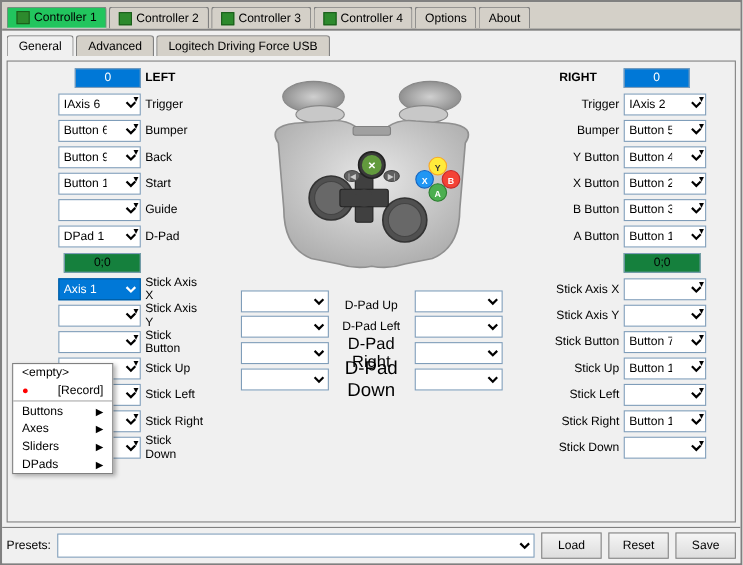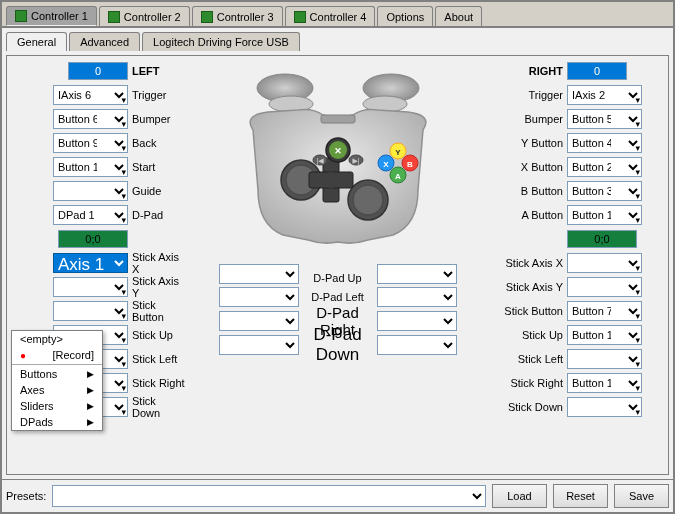--- a/index.html
+++ b/index.html
@@ -39,21 +39,21 @@
       border: 1px solid #808080;
       border-bottom: none;
       margin-right: 2px;
       cursor: pointer;
       font-size: 11px;
       border-radius: 3px 3px 0 0;
       gap: 4px;
     }
 
     .tab-top.active {
-      background: #a3a3a3;
+      background: #22c55e;
       border-bottom: 1px solid #f0f0f0;
       z-index: 1;
     }
 
     .tab-icon {
       width: 12px;
       height: 12px;
       background: #2d8a2d;
       border: 1px solid #1a5c1a;
       display: inline-block;
@@ -127,21 +127,21 @@
 
     .right-panel {
       width: 180px;
       flex-shrink: 0;
       padding-left: 4px;
     }
 
     .select-wrapper {
       position: relative;
       display: inline-flex;
-      align-items: flex-end;
+      align-items: flex-start;
     }
 
     .select-wrapper::after {
       content: '▾';
       position: absolute;
       right: 2px;
       pointer-events: none;
       font-size: 9px;
     }
 
@@ -405,21 +405,21 @@
             </div>
             <span class="lbl">D-Pad</span>
           </div>
 
           <div class="left-row">
             <input type="text" class="value-input" value="0;0" style="width: 70px; margin-right: 59px;">
           </div>
 
           <div class="left-row">
             <div style="position:relative; display:inline-flex; align-items:center;">
-              <select style="width:75px; background:#0078d7; color:white; height:20px; border:1px solid #005a9e; font-size:17px;">
+              <select style="width:75px; background:#0078d7; color:white; height:20px; border:1px solid #005a9e; font-size:11px;">
                 <option>Axis 1</option>
               </select>
             </div>
             <span class="lbl">Stick Axis X</span>
           </div>
 
           <div class="left-row">
             <div class="select-wrapper">
               <select class="sel" style="width:75px;">
                 <option></option>
@@ -580,21 +580,21 @@
               <select style="width:80px; height:20px; font-size:11px;">
                 <option></option>
               </select>
             </div>
           </div>
         </div>
 
         <div class="right-panel">
 
           <div style="display:flex; align-items:center; margin-bottom:2px; height:22px; gap:4px;">
-            <span style="width:75px; font-size:11px; font-weight:bold; text-align:right;">RIGHT</span>
+            <span style="width:75px; font-size:11px; font-weight:bold; text-align:center;">RIGHT</span>
             <input type="text" class="value-input value-input-blue" value="0" style="width: 60px;">
           </div>
 
           <div class="right-row">
             <span class="lbl">Trigger</span>
             <div class="select-wrapper">
               <select class="sel" style="width:75px;">
                 <option>IAxis 2</option>
               </select>
             </div>

